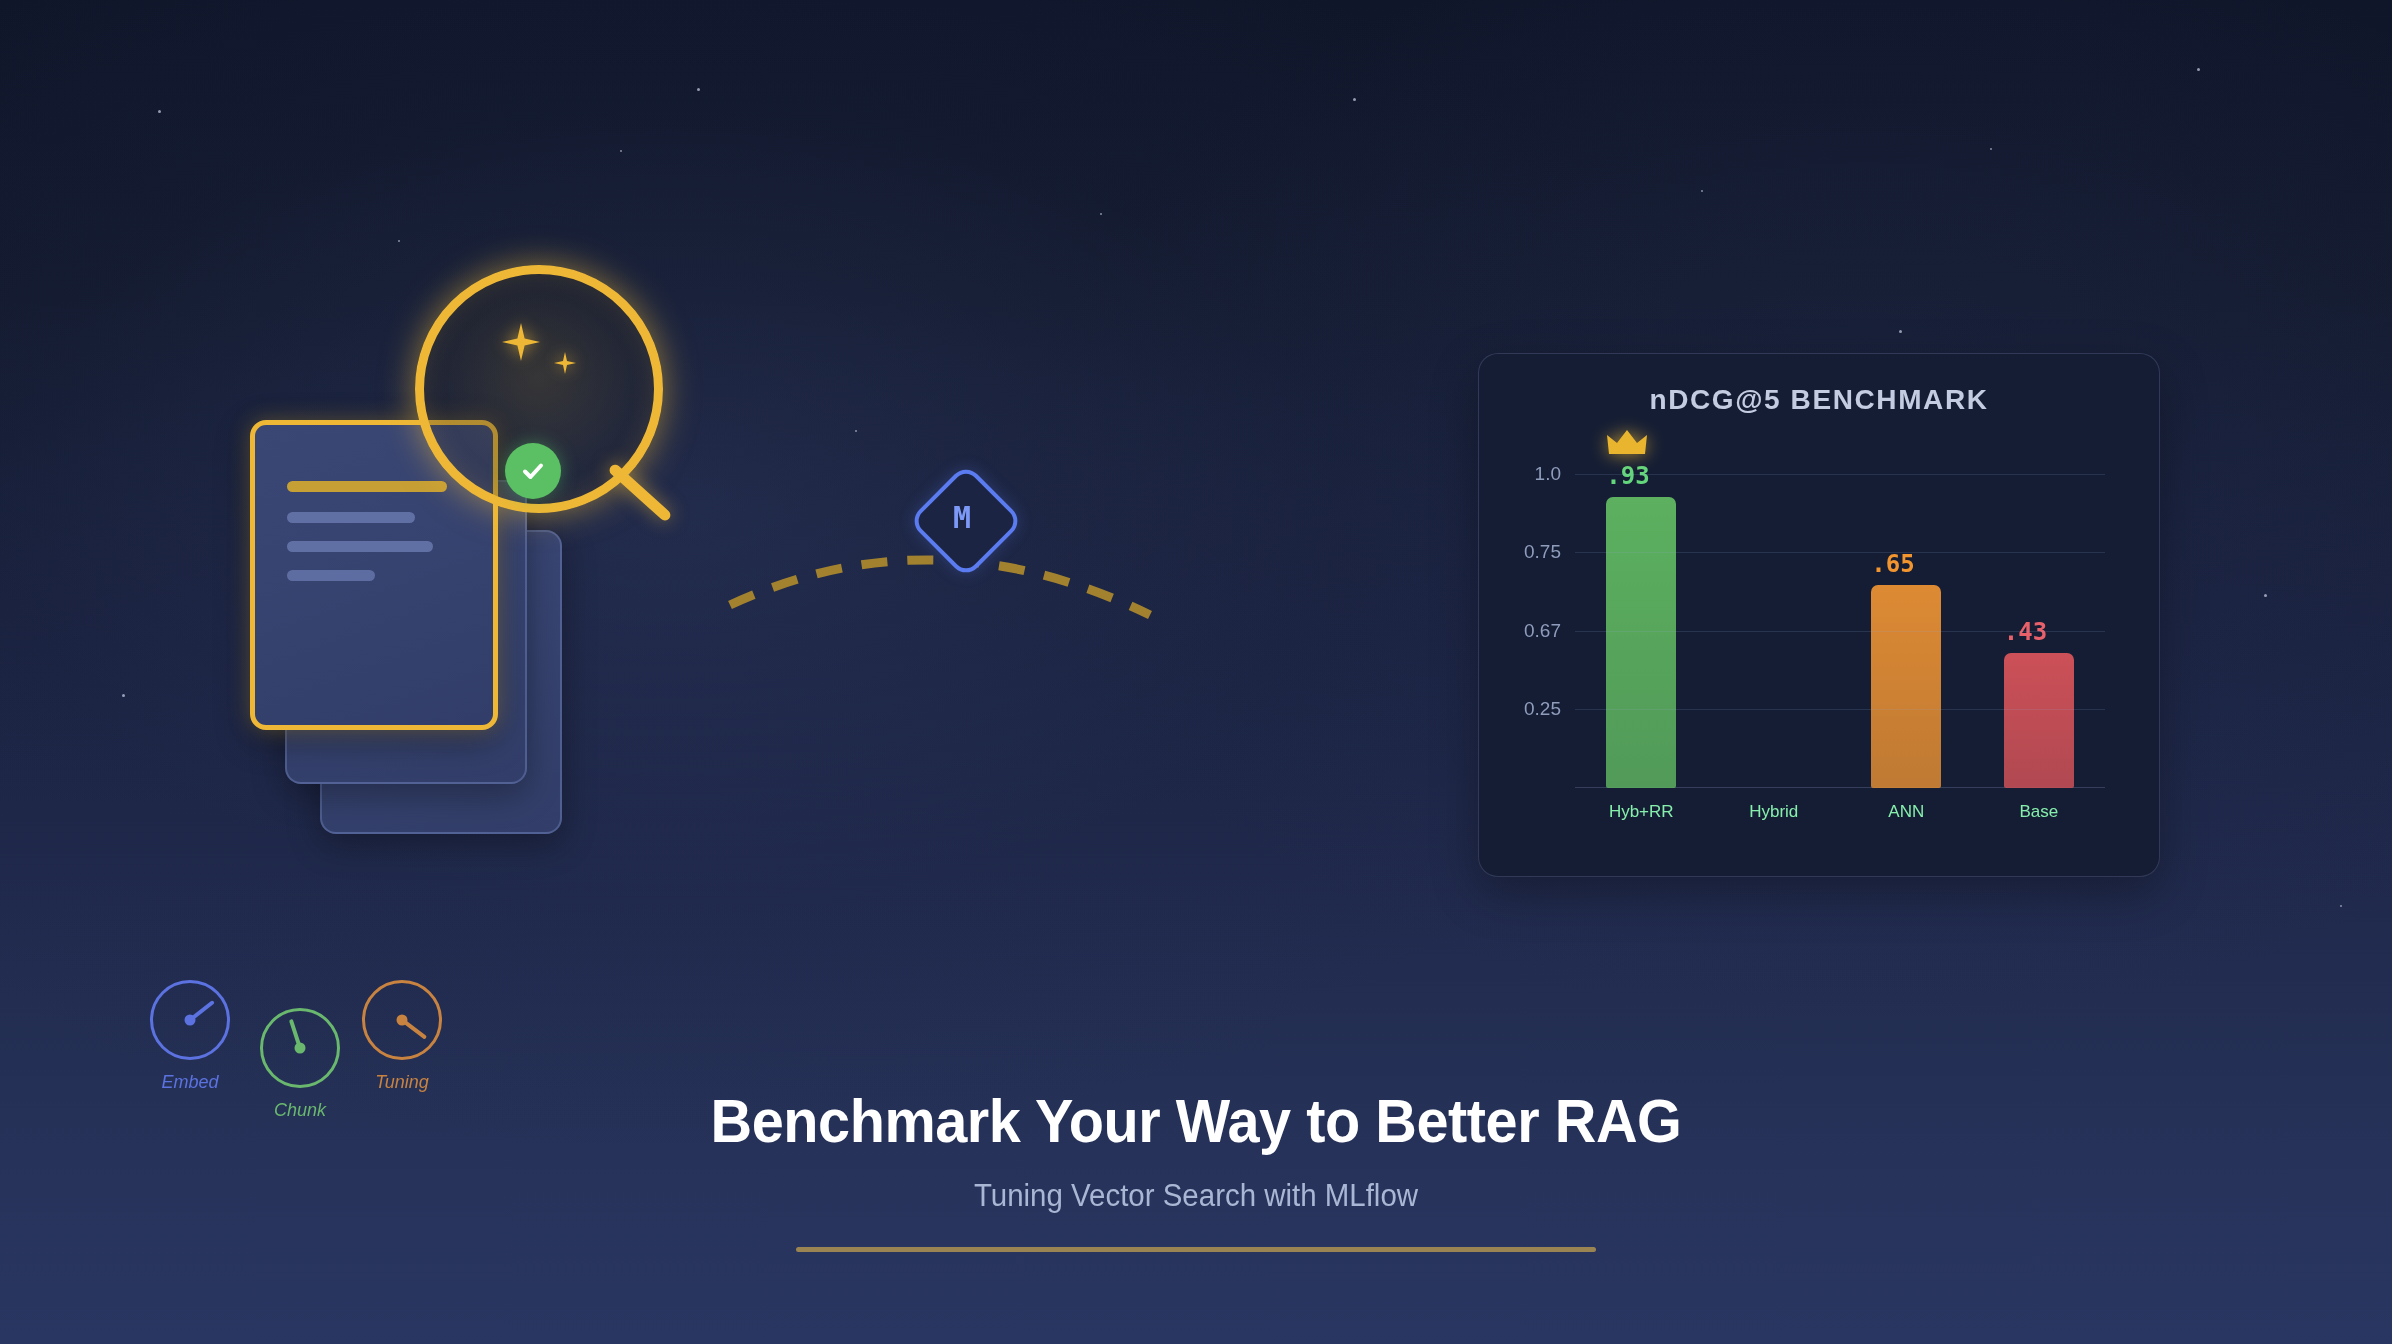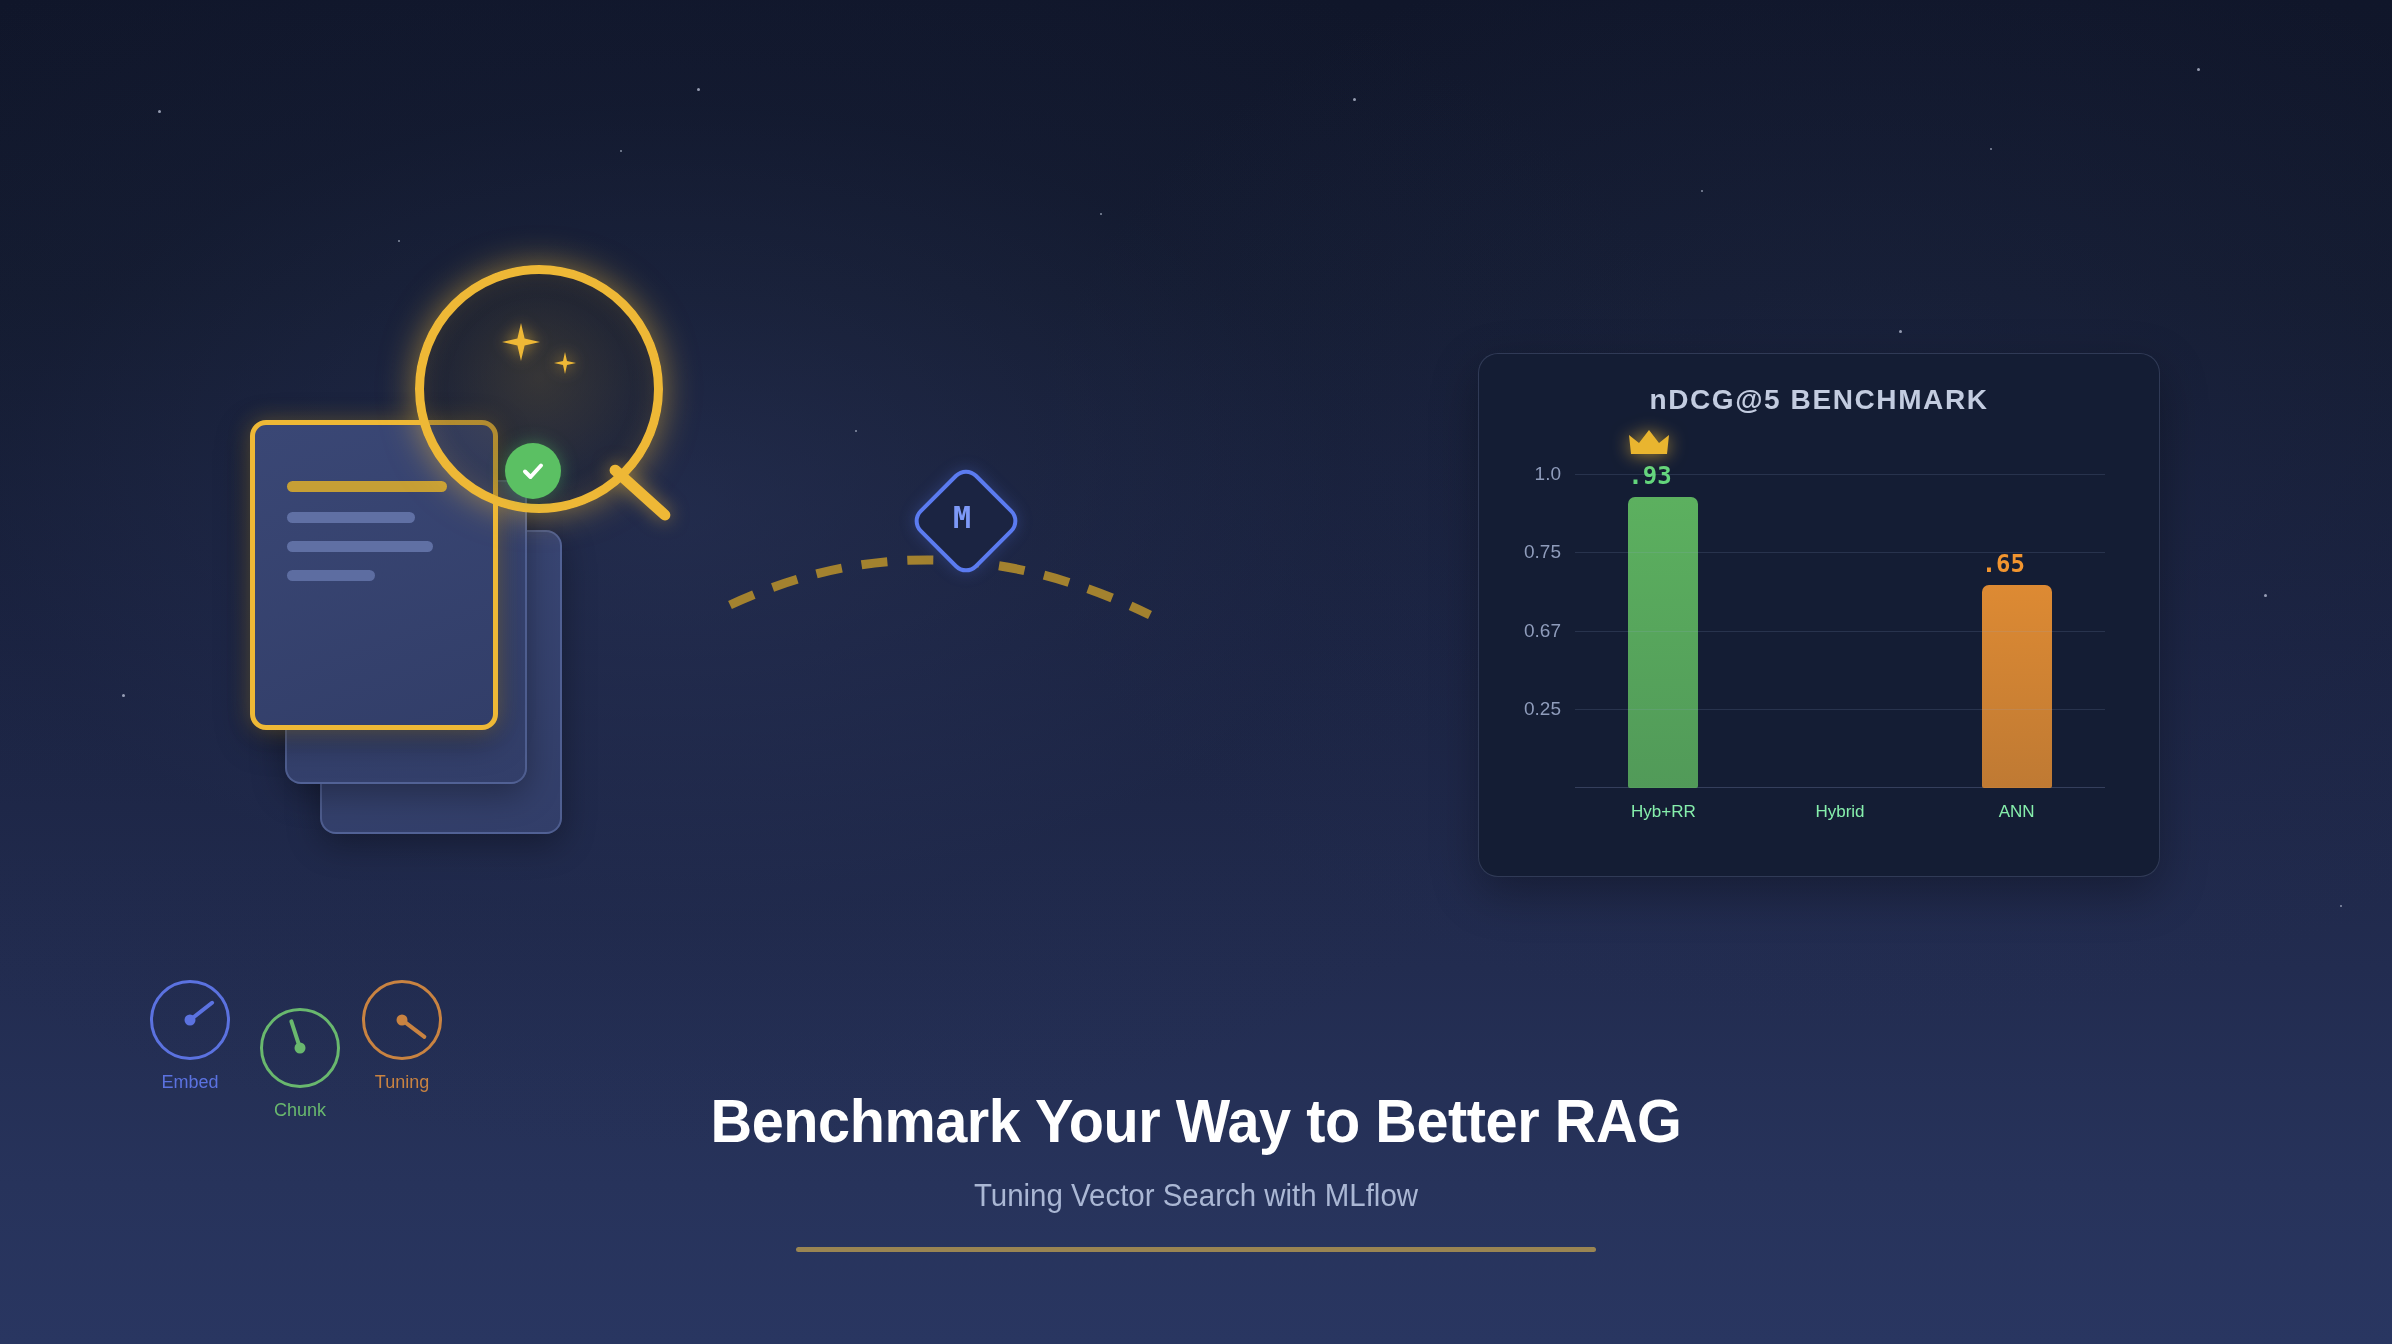--- a/index.html
+++ b/index.html
@@ -134,21 +134,21 @@
     font-family: "DejaVu Sans Mono", monospace;
   }
   .crown { position: absolute; bottom: 100%; margin-bottom: 40px; }
   .crown svg { display: block; filter: drop-shadow(0 0 9px rgba(238,184,54,0.75)); }
   .cat-label {
     position: absolute; top: 100%; margin-top: 14px;
     color: #86efac; font-size: 17px; white-space: nowrap;
   }
 
   
-  .gauge-row { position: absolute; left: 150px; top: 980px; width: 420px; height: 180px; }
+  .gauge-row { position: absolute; left: 150px; top: 980px; width: 420px; height: 180px; font-style: italic; }
   .gauge-item { position: absolute; display: flex; flex-direction: column; align-items: center; }
   .g-embed  { left: 0px;   top: 0px; }
   .g-chunk  { left: 110px; top: 28px; }
   .g-search { left: 212px; top: 0px; }
   .gauge-dial { position: relative; width: 74px; height: 74px; border-radius: 50%; border: 3px solid; }
   .gauge-hub { position: absolute; left: 50%; top: 50%; width: 11px; height: 11px; border-radius: 50%; transform: translate(-50%,-50%); }
   .gauge-needle { position: absolute; left: 50%; top: 50%; height: 4px; border-radius: 2px; transform-origin: 0 50%; }
   .gauge-label { margin-top: 12px; font-size: 18px; }
 
   
@@ -258,20 +258,26 @@
           </div>
           <div class="bar-slot">
             <div class="cat-label">Hybrid</div>
           </div>
           <div class="bar-slot">
             <div class="bar" style="height: 60.1852%; background: linear-gradient(rgb(221, 138, 51) 0%, rgba(221, 138, 51, 0.85) 100%);">
               <div class="bar-value" style="color: rgb(242, 149, 47);">.65</div>
             </div>
             <div class="cat-label">ANN</div>
           </div>
+          <div class="bar-slot">
+            <div class="bar" style="height: 39.8148%; background: linear-gradient(rgb(204, 80, 87) 0%, rgba(204, 80, 87, 0.85) 100%);">
+              <div class="bar-value" style="color: rgb(232, 96, 106);">.43</div>
+            </div>
+            <div class="cat-label">Base</div>
+          </div>
         </div>
     <div class="gridline" style="bottom: 92.5926%;">
           <span class="ytick">1.0</span>
         </div>
         <div class="gridline" style="bottom: 69.4444%;">
           <span class="ytick">0.75</span>
         </div>
         <div class="gridline" style="bottom: 46.2963%;">
           <span class="ytick">0.67</span>
         </div>

